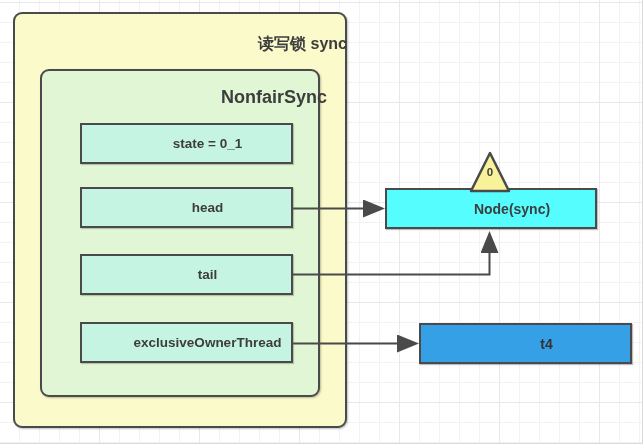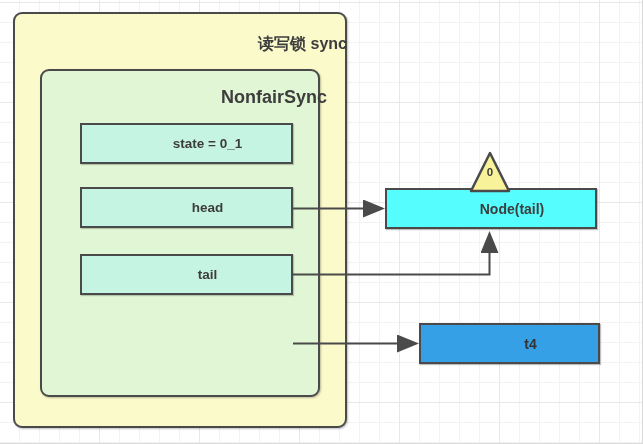--- a/index.html
+++ b/index.html
@@ -65,21 +65,21 @@
   .field-tail  { top: 254px; }
   .field-eot   { top: 322px; }
   .node-box {
     left: 385px; top: 188px; width: 212px; height: 41px;
     background: #55fdff;
     font-size: 14px;
     line-height: 38px;
     box-shadow: 1px 1px 1px rgba(0,0,0,0.25);
   }
   .thread-box {
-    left: 419px; top: 323px; width: 181px; height: 41px;
+    left: 419px; top: 323px; width: 213px; height: 41px;
     background: #36a0e6;
     font-size: 14px;
     line-height: 38px;
     color: #343434;
     box-shadow: 1px 1px 1px rgba(0,0,0,0.25);
   }
   .arrow-layer {
     position: absolute;
     left: 0; top: 0; width: 643px; height: 444px;
     pointer-events: none;
@@ -104,33 +104,34 @@
 
   <div class="shape outer-box"></div>
   <div class="group-title outer-title">读写锁 sync</div>
 
   <div class="shape inner-box"></div>
   <div class="group-title inner-title">NonfairSync</div>
 
   <div class="shape field-box field-state">state = 0_1</div>
   <div class="shape field-box field-tail">tail</div>
   <div class="shape field-box field-head">head</div>
+  <div class="shape field-box field-eot">exclusiveOwnerThread</div>
 
   <svg class="arrow-layer" viewBox="0 0 643 444" xmlns="http://www.w3.org/2000/svg">
     <defs>
       <marker id="ah" markerWidth="11" markerHeight="9" refX="9.5" refY="4.5" orient="auto">
         <path d="M0,0 L11,4.5 L0,9 z" fill="#4a4a4a"></path>
       </marker>
     </defs>
     <path d="M293,208.5 L382,208.5" fill="none" stroke="#4a4a4a" stroke-width="2" marker-end="url(#ah)"></path>
     <path d="M293,274.5 L489.5,274.5 L489.5,234" fill="none" stroke="#4a4a4a" stroke-width="2" marker-end="url(#ah)"></path>
     <path d="M293,343.5 L416,343.5" fill="none" stroke="#4a4a4a" stroke-width="2" marker-end="url(#ah)"></path>
   </svg>
 
-  <div class="shape node-box">Node(tail)</div>
+  <div class="shape node-box">Node(sync)</div>
 
   <svg class="badge-triangle" viewBox="0 0 42 42" xmlns="http://www.w3.org/2000/svg">
     <polygon points="21,2 40,40 2,40" fill="#f8f29b" stroke="#4a4a4a" stroke-width="2.5" stroke-linejoin="round"></polygon>
   </svg>
   <div class="badge-label">0</div>
 
   <div class="shape thread-box">t4</div>
 
 </div>
 

